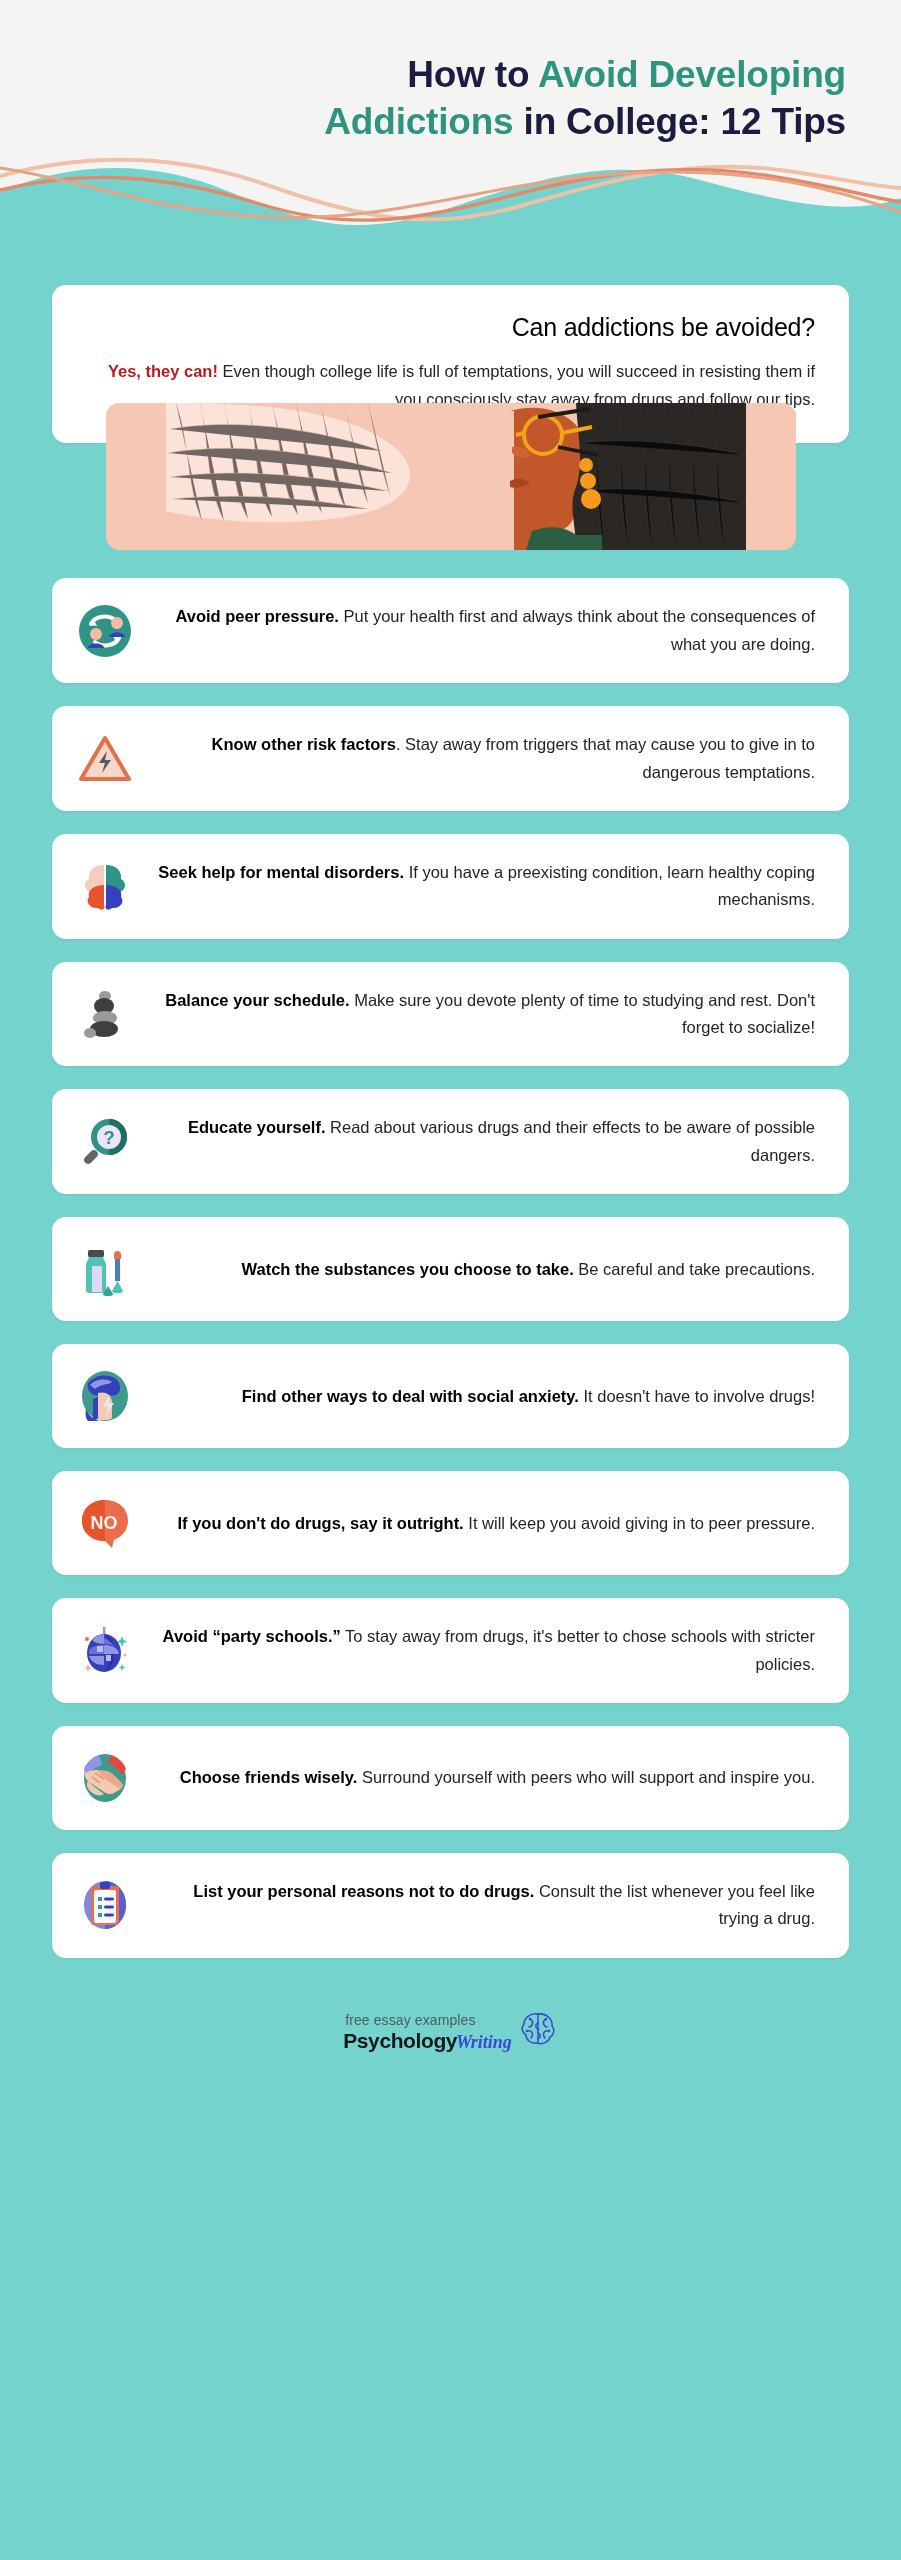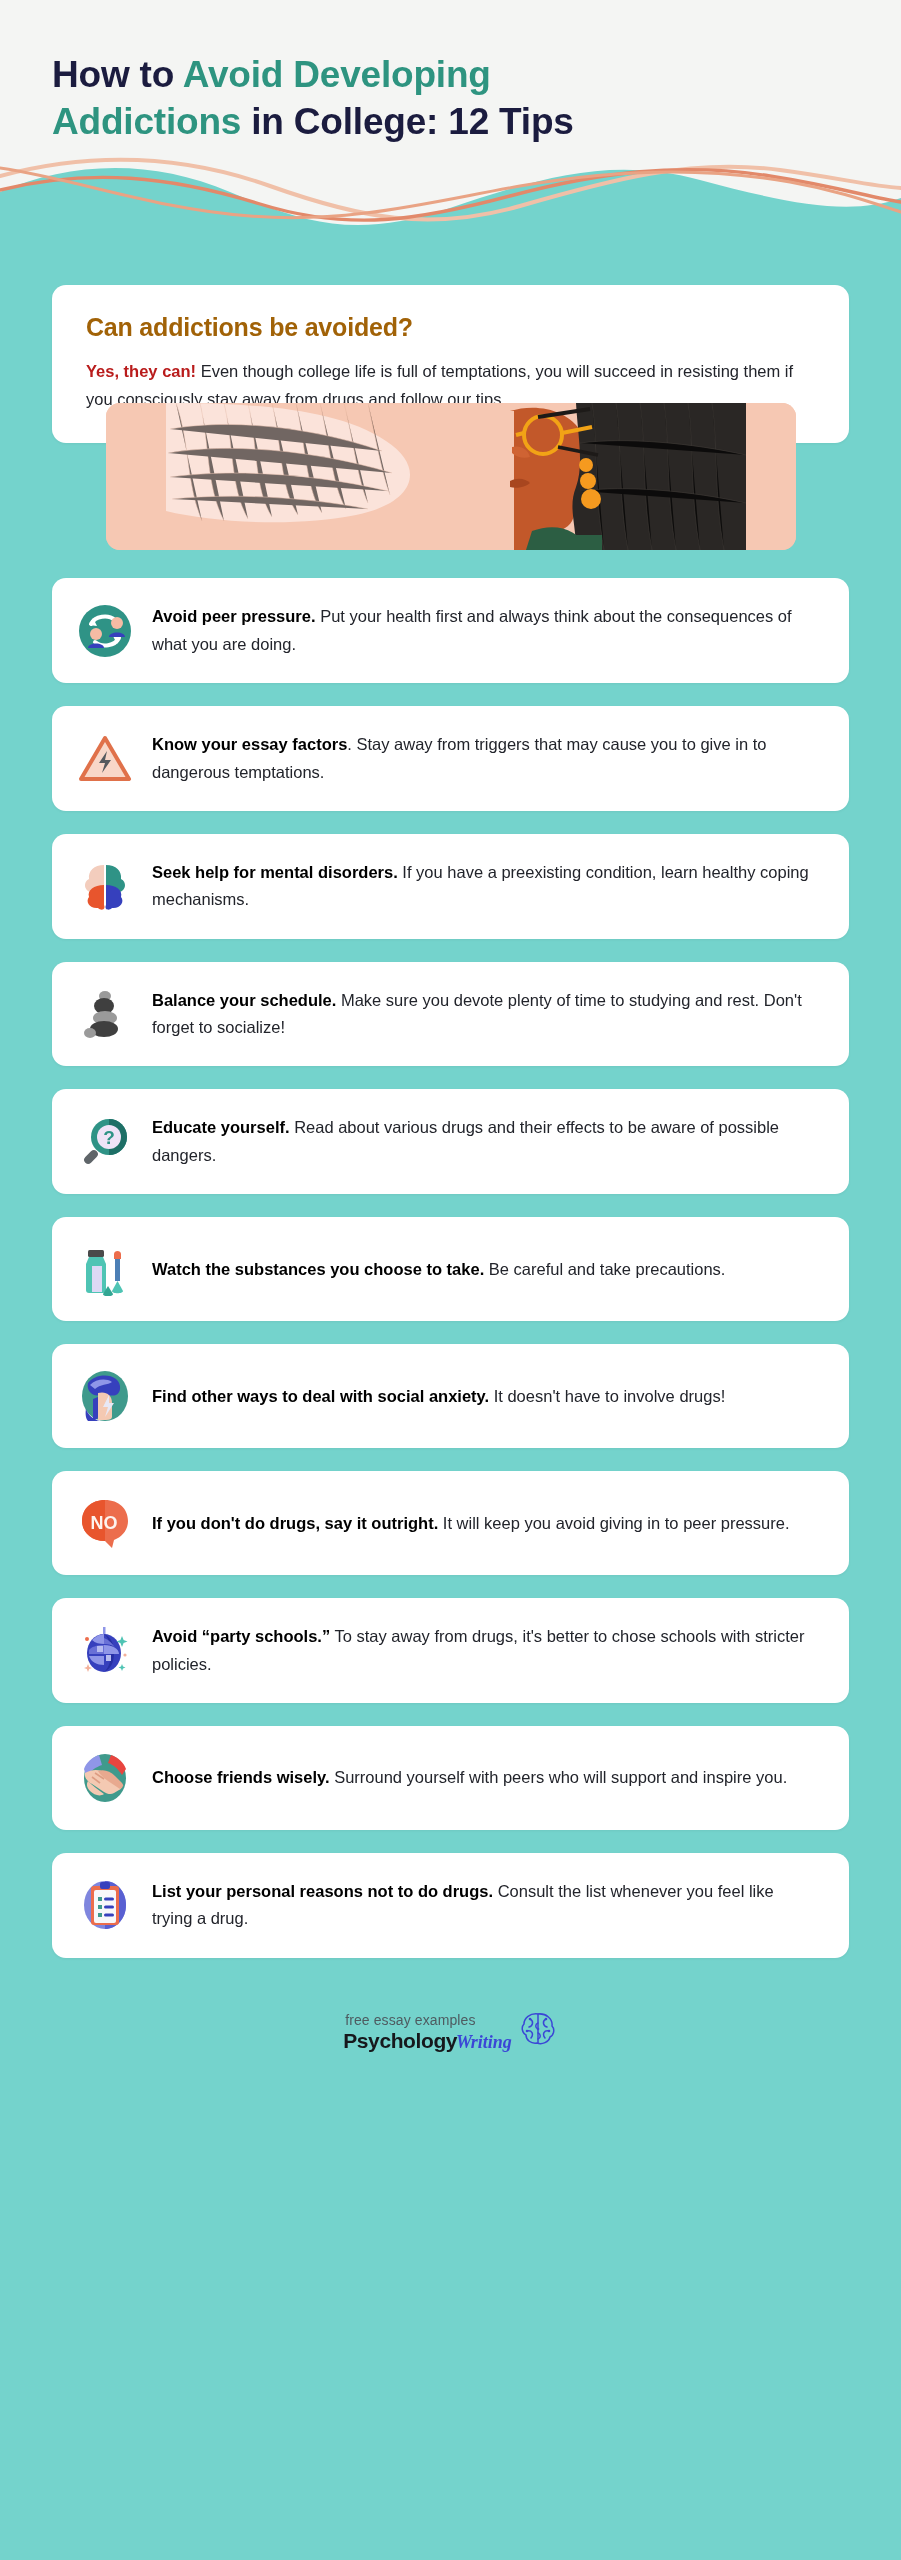--- a/index.html
+++ b/index.html
@@ -11,20 +11,21 @@
     font-family: "Liberation Sans", sans-serif;
     -webkit-font-smoothing: antialiased;
   }
 
   .infographic {
     position: relative;
     width: 901px;
     min-height: 2560px;
     background: #74d3cc;
     overflow: hidden;
+    text-align: right;
   }
 
   
   .header {
     position: relative;
     width: 901px;
     height: 264px;
     background: #f4f5f3;
     overflow: hidden;
   }
@@ -59,23 +60,23 @@
   }
 
   
   .intro-card {
     margin-top: 21px;
     padding: 28px 34px 30px 34px;
     position: relative;
     z-index: 1;
   }
   .intro-heading {
-    color: #a16207;
+    color: #000000;
     font-size: 25px;
-    font-weight: 700;
+    font-weight: 400;
     letter-spacing: -0.2px;
     margin-bottom: 16px;
   }
   .intro-body {
     font-size: 16.5px;
     line-height: 1.68;
     color: #22242b;
   }
   .intro-body b { font-weight: 700; color: #b91c1c; }
 
@@ -262,21 +263,21 @@
         <p class="tip-text"><b>Avoid peer pressure.</b><span> Put your health first and always think about the consequences of what you are doing.</span></p>
       </div>
 
       <div class="card tip-card">
         <span class="tip-icon">
           <svg viewBox="0 0 54 54" aria-hidden="true">
             <path d="M27,6 L51,47 L3,47 Z" fill="#f8d7c8" stroke="#e0714a" stroke-width="4" stroke-linejoin="round"></path>
             <path d="M29,19 L21,31 L27,31 L24,41 L33,28 L27,28 Z" fill="#555a5e"></path>
           </svg>
         </span>
-        <p class="tip-text"><b>Know your essay factors</b><span>. Stay away from triggers that may cause you to give in to dangerous temptations.</span></p>
+        <p class="tip-text"><b>Know other risk factors</b><span>. Stay away from triggers that may cause you to give in to dangerous temptations.</span></p>
       </div>
 
       <div class="card tip-card">
         <span class="tip-icon">
           <svg viewBox="0 0 54 54" aria-hidden="true">
             <path d="M26,6 C16,6 10,12 11,20 C5,23 6,31 12,33 C10,41 17,48 26,46 Z" fill="#f3cdbd"></path>
             <path d="M28,6 C38,6 44,12 43,20 C49,23 48,31 42,33 C44,41 37,48 28,46 Z" fill="#2f9386"></path>
             <path d="M26,26 C16,26 9,31 11,38 C7,43 12,50 20,49 C23,52 28,51 26,46 Z" fill="#e8552d"></path>
             <path d="M28,26 C38,26 45,31 43,38 C47,43 42,50 34,49 C31,52 26,51 28,46 Z" fill="#3640bd"></path>
           </svg>

